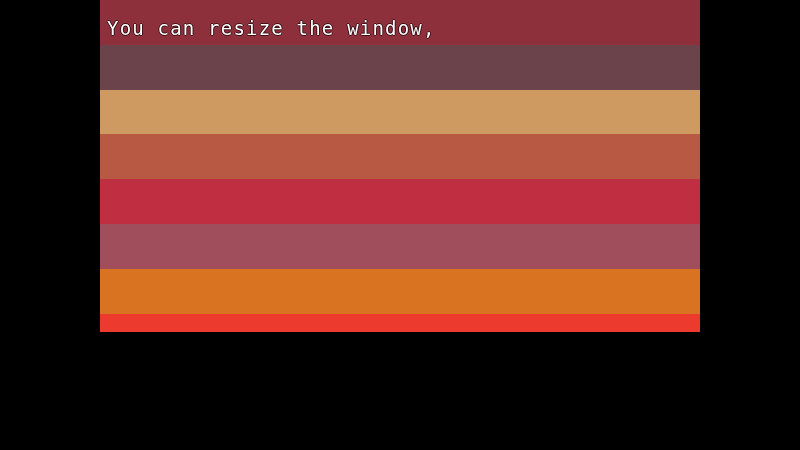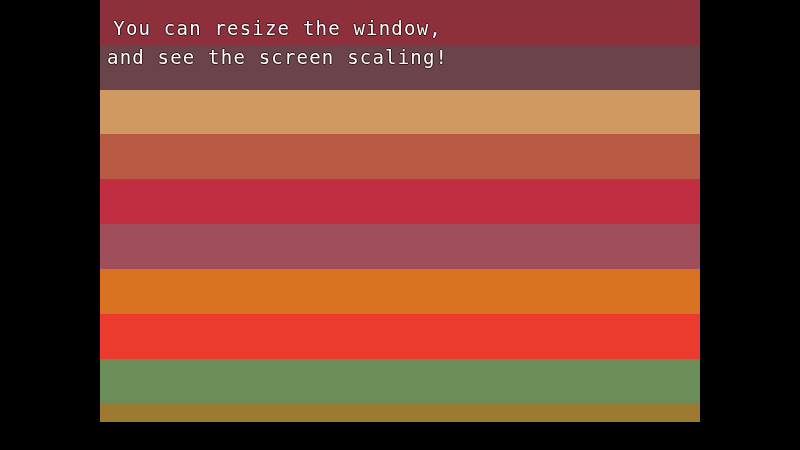--- a/index.html
+++ b/index.html
@@ -87,34 +87,33 @@
 </style>
 </head>
 <body>
 
 <div id="app-window" style="width: 800px; height: 450px; background: rgb(0, 0, 0);">
 
   <div id="letterbox-left" class="letterbox-bar" style="width: 100px; background: rgb(0, 0, 0);"></div>
 
   <div id="letterbox-right" class="letterbox-bar" style="left: 700px; width: 100px; background: rgb(0, 0, 0);"></div>
 
-  <div id="scaled-viewport" style="left: 100px; width: 600px; height: 422px; text-align: center;">
+  <div id="scaled-viewport" style="left: 100px; width: 600px; height: 332px;">
 
     <div id="color-band-stack" style="width: 600px; height: 450px;">
         <div class="color-band" style="top: 0px; height: 45px; width: 600px; background: rgb(142, 47, 60);"></div>
         <div class="color-band" style="top: 45px; height: 45px; width: 600px; background: rgb(106, 67, 75);"></div>
         <div class="color-band" style="top: 90px; height: 44px; width: 600px; background: rgb(207, 154, 98);"></div>
         <div class="color-band" style="top: 134px; height: 45px; width: 600px; background: rgb(184, 89, 67);"></div>
         <div class="color-band" style="top: 179px; height: 45px; width: 600px; background: rgb(191, 47, 65);"></div>
         <div class="color-band" style="top: 224px; height: 45px; width: 600px; background: rgb(160, 77, 92);"></div>
         <div class="color-band" style="top: 269px; height: 45px; width: 600px; background: rgb(217, 115, 34);"></div>
         <div class="color-band" style="top: 314px; height: 45px; width: 600px; background: rgb(236, 59, 46);"></div>
         <div class="color-band" style="top: 359px; height: 45px; width: 600px; background: rgb(107, 141, 88);"></div>
         <div class="color-band" style="top: 404px; height: 46px; width: 600px; background: rgb(156, 123, 49);"></div>
       </div>
 
     <div id="scaling-message">
       <span class="message-line" style="color: rgb(255, 255, 255);">You can resize the window,</span>
-      <span class="message-line" style="color: rgb(255, 255, 255);">and see the screen scaling!</span>
     </div>
 
   </div>
 </div>
 
 </body></html>

